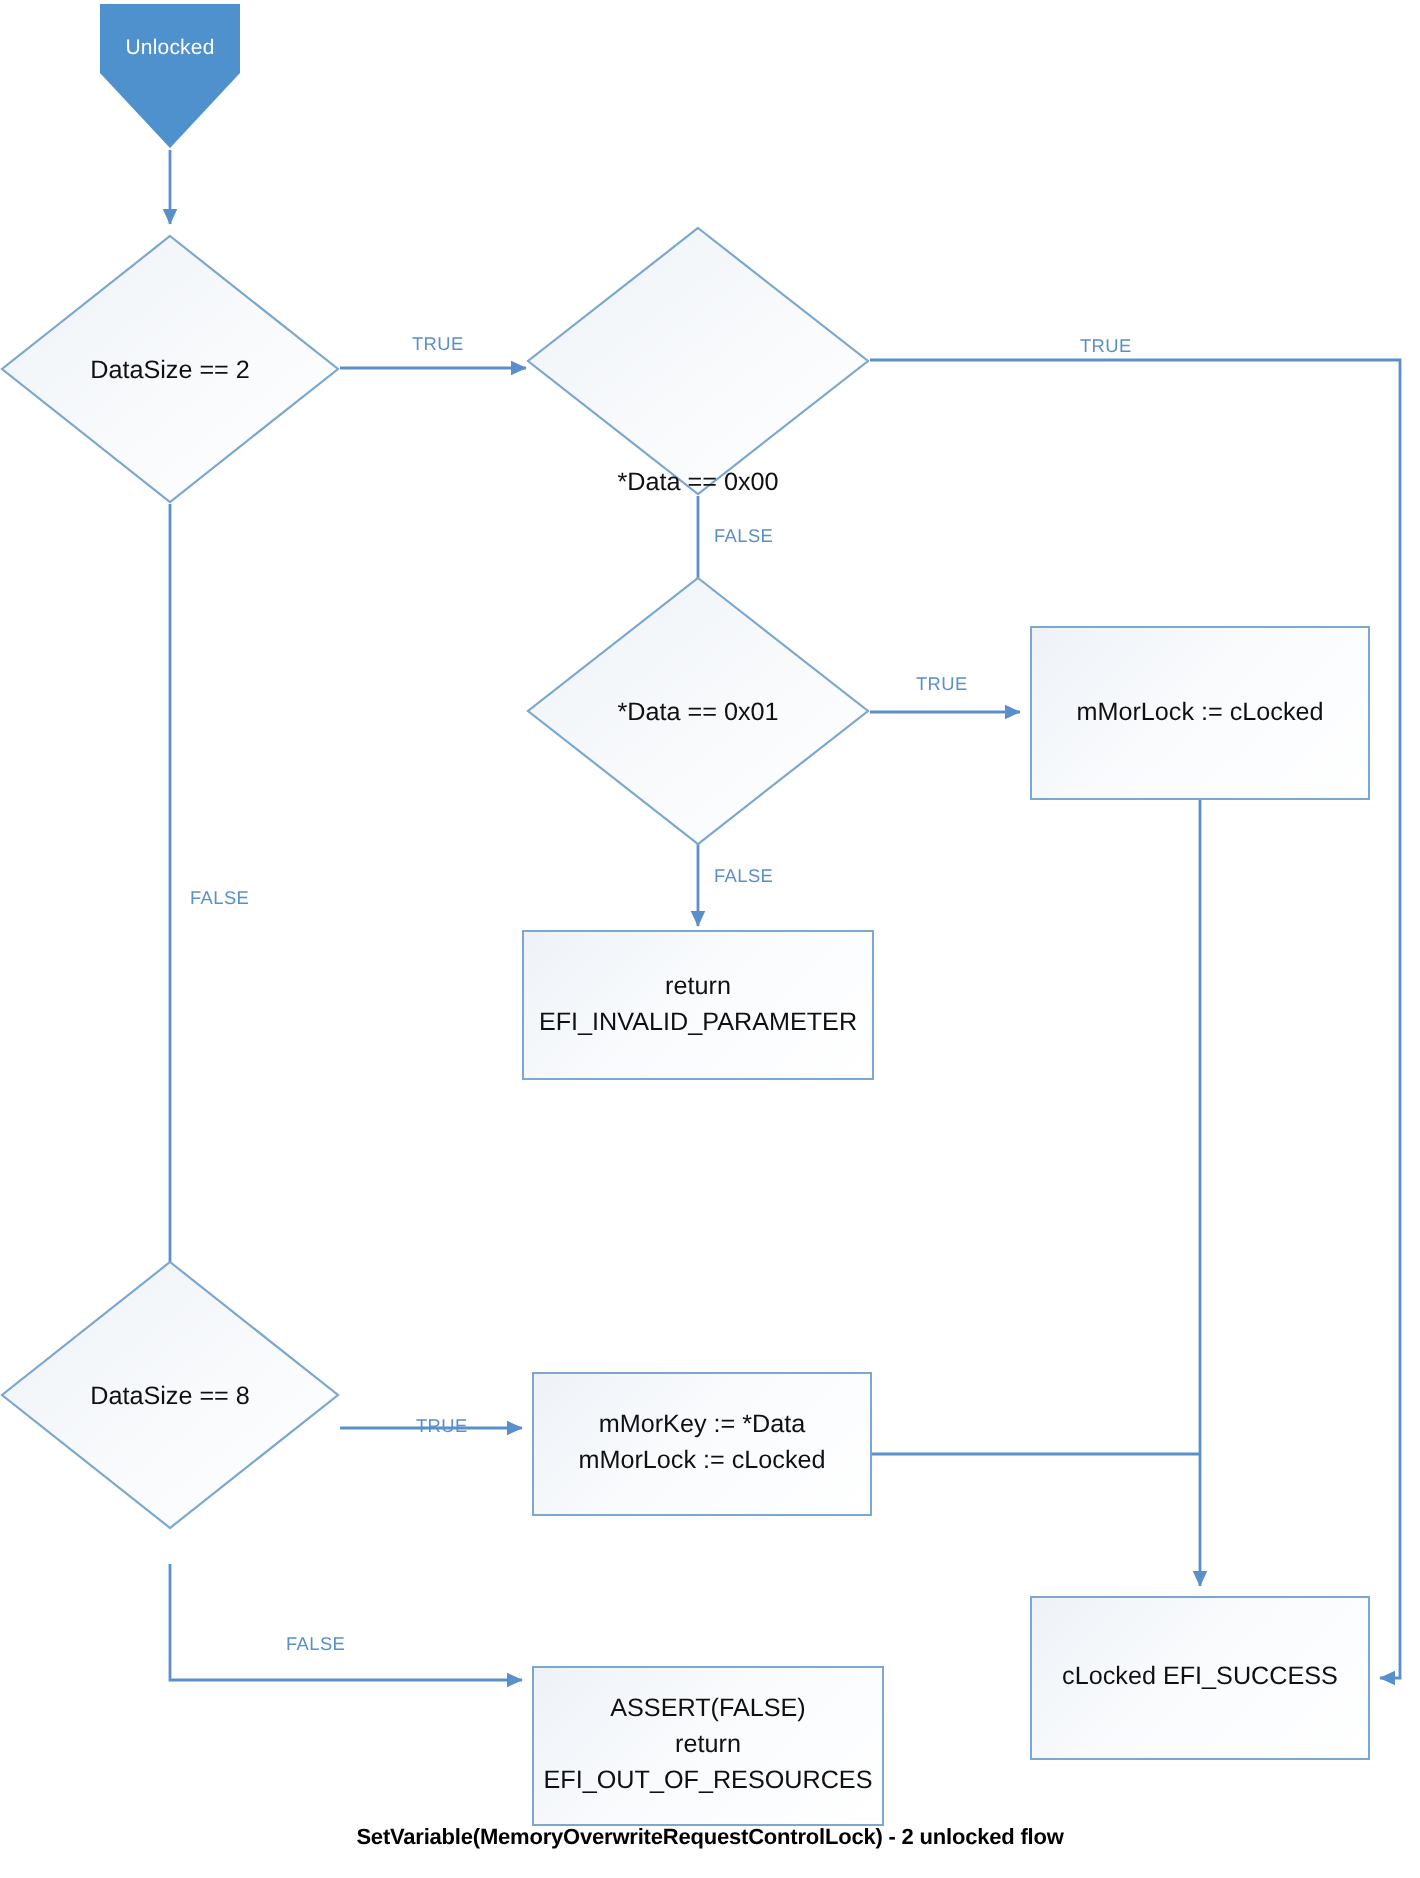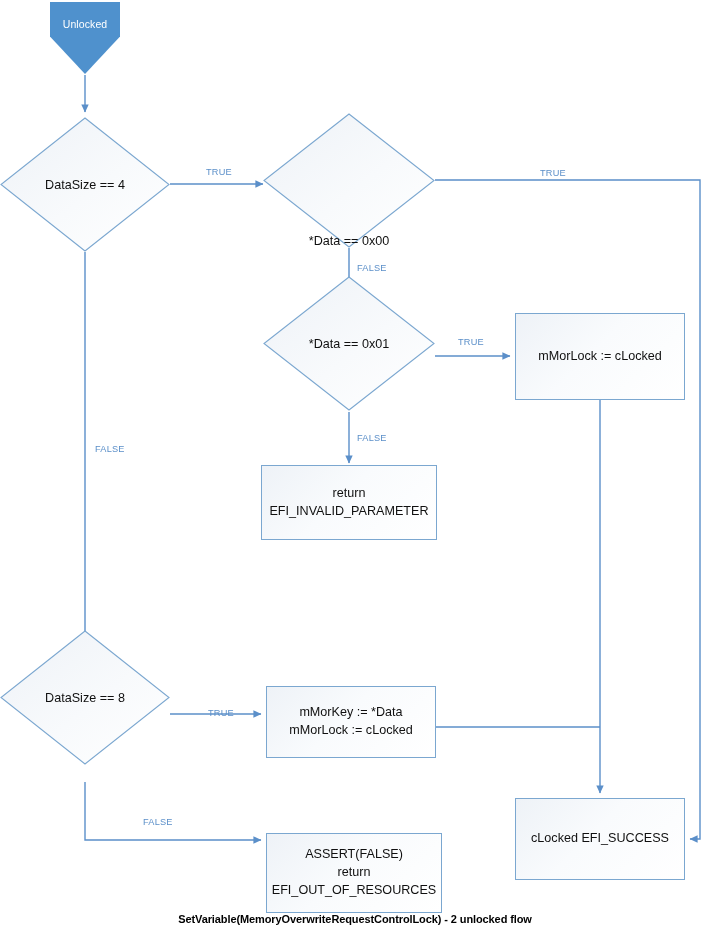--- a/index.html
+++ b/index.html
@@ -153,31 +153,31 @@
     <svg viewBox="0 0 170 135" preserveAspectRatio="none">
       <defs>
         <linearGradient id="dg1" x1="0" y1="0" x2="1" y2="1">
           <stop offset="0%" stop-color="#eef2f7"></stop>
             <stop offset="55%" stop-color="#f8fafc"></stop>
             <stop offset="100%" stop-color="#ffffff"></stop>
         </linearGradient>
       </defs>
       <polygon points="85,1 169,67.5 85,134 1,67.5" fill="url(#dg1)" stroke="#7ba7d0" stroke-width="1.1"></polygon>
     </svg>
-    <span class="dlabel">DataSize == 4</span>
+    <span class="dlabel">DataSize == 2</span>
   </div>
 
   <div class="node diamond" style="left:263px; top:113px; width:172px; height:135px;align-items:flex-end;">
     <svg viewBox="0 0 172 135" preserveAspectRatio="none">
       <polygon points="86,1 171,67.5 86,134 1,67.5" fill="url(#dg1)" stroke="#7ba7d0" stroke-width="1.1"></polygon>
     </svg>
     <span class="dlabel">*Data == 0x00</span>
   </div>
 
-  <div class="node diamond" style="left:263px; top:276px; width:172px; height:135px;">
+  <div class="node diamond" style="left:263px; top:288px; width:172px; height:135px;">
     <svg viewBox="0 0 172 135" preserveAspectRatio="none">
       <polygon points="86,1 171,67.5 86,134 1,67.5" fill="url(#dg1)" stroke="#7ba7d0" stroke-width="1.1"></polygon>
     </svg>
     <span class="dlabel">*Data == 0x01</span>
   </div>
 
   <div class="node box" style="left:515px; top:313px; width:170px; height:87px;">
     <div class="txt">
       <div>mMorLock := cLocked</div>
     </div>

